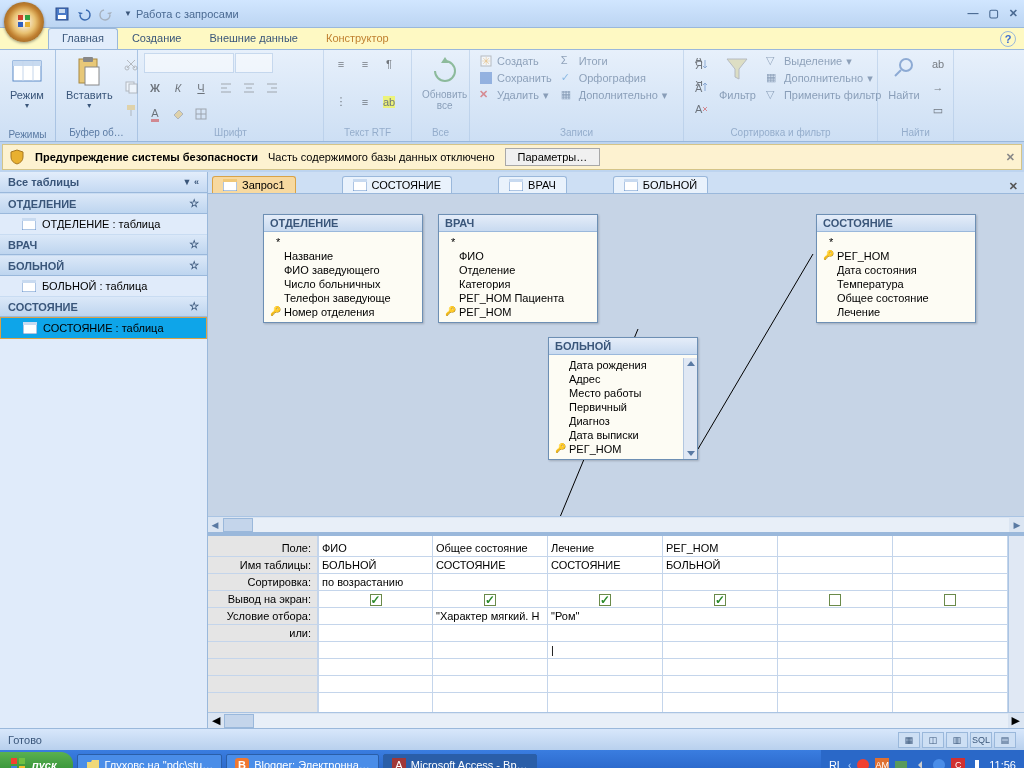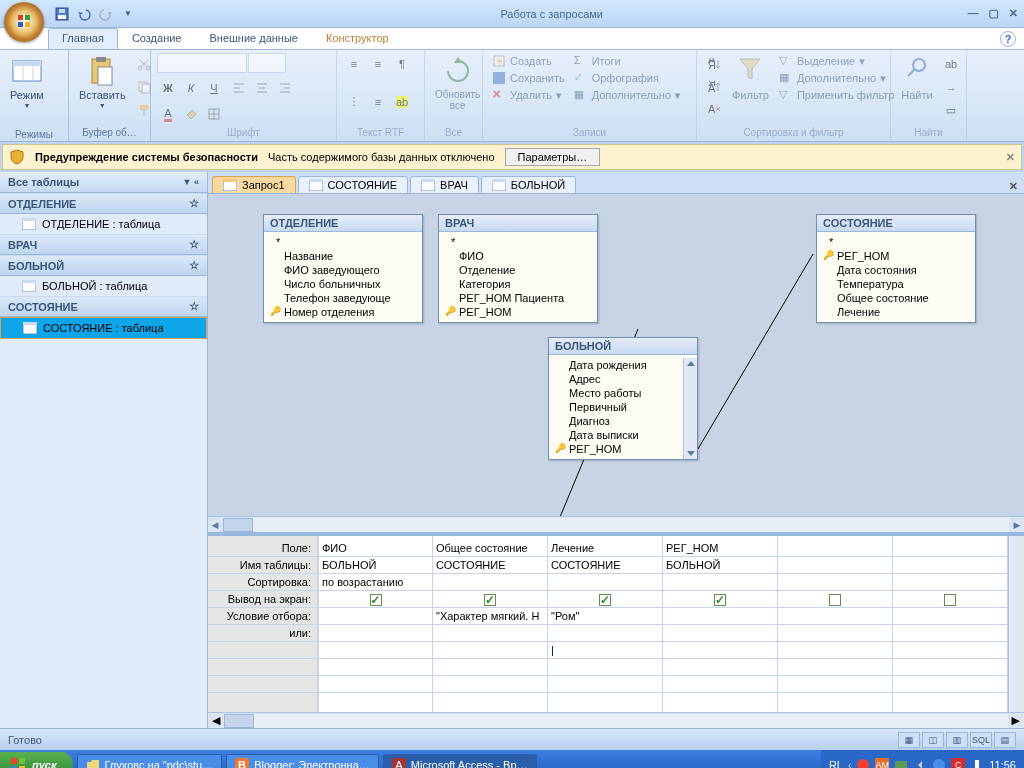--- a/index.html
+++ b/index.html
@@ -4,28 +4,28 @@
 <style>
 * { box-sizing: border-box; margin: 0; padding: 0; font-family: Tahoma, sans-serif; font-size: 11px; }
 body { width: 1024px; height: 768px; background: #bdd4ef; overflow: hidden; }
 
 
 .titlebar { height: 28px; background: linear-gradient(#d1e6ff,#bcd5f2); display: flex; align-items: center; padding: 0 6px; border-bottom: 1px solid #9ab8db; }
 .office-button { width: 40px; height: 40px; border-radius: 50%; background: radial-gradient(#fff,#e8c070 40%,#c08030 60%,#6a4820); position: absolute; top: 2px; left: 4px; box-shadow: 0 1px 3px rgba(0,0,0,.4); display:flex;align-items:center;justify-content:center; z-index: 10;}
 .office-button svg{width:24px;height:24px;}
 .qat { margin-left: 48px; display: flex; gap: 6px; align-items: center; }
 .qat-item { width: 16px; height: 16px; display:flex;align-items:center;justify-content:center;}
-.title-center { flex: 1; text-align: center; color: #4a6a92; display: flex; justify-content: center; }
+.title-center { flex: 1; text-align: center; color: #4a6a92; display: flex; }
 .title-context { color: #4a6a92; }
 .title-main { color: #6a8ab2; }
 .win-controls { display: flex; gap: 10px; color: #4a6a92; }
 .win-controls span { font-weight: bold; cursor: default; }
 
 
-.ribbon-tabs { height: 22px; background: #ffffff; display: flex; padding-left: 48px; border-bottom: 1px solid #9ab8db; }
+.ribbon-tabs { height: 22px; background: #fef9c3; display: flex; padding-left: 48px; border-bottom: 1px solid #9ab8db; }
 .rtab { padding: 3px 13px; color: #3a567a; border: 1px solid transparent; border-bottom: none; }
 .rtab.active { background: #e2edfb; border-color: #9ab8db; border-radius: 3px 3px 0 0; }
 .help-icon{margin-left:auto;margin-right:8px;color:#3a6ad0;font-weight:bold;border:1px solid #9ab8db;border-radius:50%;width:16px;height:16px;text-align:center;line-height:14px;align-self:center;}
 
 
 .ribbon { height: 92px; background: linear-gradient(#e7f0fb,#cddff4); display: flex; border-bottom: 1px solid #9ab8db; }
 .rgroup { border-right: 1px solid #aac4e3; padding: 3px 6px; display: flex; flex-direction: column; }
 .rgroup-body { flex: 1; display: flex; align-items: flex-start; gap: 3px; }
 .rgroup-label { text-align: center; color: #5a7aa3; font-size: 10px; padding-top: 1px; white-space:nowrap;overflow:hidden;}
 .big-btn { display: flex; flex-direction: column; align-items: center; padding: 2px 4px; text-align:center; color:#3a567a;}
@@ -48,21 +48,21 @@
 .nav { width: 236px; background: #e0ebfa; border-right: 1px solid #9ab8db; display:flex;flex-direction:column;}
 .nav-header { background: linear-gradient(#e2edfb,#c4d9f2); padding: 4px 8px; color: #3a567a; font-weight: bold; display:flex;justify-content:space-between;align-items:center;border-bottom:1px solid #9ab8db;}
 .nav-header .arrow{font-size:9px;}
 .nav-section-head { background: linear-gradient(#dbe8f8,#bed5ef); padding: 3px 8px; color: #3a567a; font-weight: bold; border-top:1px solid #c9dcf2;border-bottom:1px solid #9ab8db;display:flex;justify-content:space-between;align-items:center;}
 .nav-item { padding: 4px 8px 4px 22px; display:flex;align-items:center;gap:6px;}
 .nav-item.selected{background:#0ea5e9;border:1px solid #d9a348;}
 .table-icon{width:14px;height:12px;display:inline-block;}
 
 
 .content { flex: 1; display: flex; flex-direction: column; background: #becfe4; }
-.doc-tabs { height: 22px; background: #cddff4; display: flex; align-items: flex-end; padding-left: 4px;border-bottom:1px solid #9ab8db;}
+.doc-tabs { height: 22px; background: #cddff4; display: flex; align-items: flex-end; padding-left: 4px;border-bottom:1px solid #9ab8db;gap:44px;}
 .doc-tab { background: #e9f2fc; border: 1px solid #9ab8db; border-bottom:none; padding: 2px 10px; margin-right: 2px; border-radius: 3px 3px 0 0; display:flex;align-items:center;gap:5px;}
 .doc-tab.active { background: #f7d9a0; border-color: #d9a348; }
 .doc-close{margin-left:auto;margin-right:6px;color:#555;font-weight:bold;}
 
 
 .diagram { flex: 1; background: #c6d4e6; position: relative; overflow:hidden;border-bottom:4px solid #9ab8db;}
 .tablebox { position: absolute; background: #fdfcf4; border: 1px solid #6d8fb4; min-width: 140px; box-shadow: 1px 1px 2px rgba(0,0,0,.2);}
 .tablebox-header { background: linear-gradient(#e5edf9,#c8daf0); padding: 2px 6px; color: #3a567a; font-weight: bold; border-bottom:1px solid #9ab8db;}
 .tablebox-body { padding: 3px 6px; }
 .tablebox-body div { padding: 1px 0 1px 14px; position:relative; white-space:nowrap;}
@@ -156,21 +156,21 @@
 
 <div class="ribbon-tabs">
   <div class="rtab active">Главная</div>
   <div class="rtab">Создание</div>
   <div class="rtab">Внешние данные</div>
   <div class="rtab" style="color:#c08030;">Конструктор</div>
   <div class="help-icon">?</div>
 </div>
 
 <div class="ribbon">
-  <div class="rgroup" style="width:69px;gap:16px;">
+  <div class="rgroup" style="width:56px;gap:16px;">
     <div class="rgroup-body">
         <div class="big-btn">
           <div class="ico"><svg width="32" height="32">
               <rect x="2" y="6" width="28" height="20" fill="#fff" stroke="#5a8ac8"></rect>
               <rect x="2" y="6" width="28" height="5" fill="#c8daf0"></rect>
               <line x1="12" y1="6" x2="12" y2="26" stroke="#c4d5eb"></line>
               <line x1="22" y1="6" x2="22" y2="26" stroke="#c4d5eb"></line>
             </svg></div>
           <span>Режим</span>
           <span style="font-size:8px;">▾</span>

